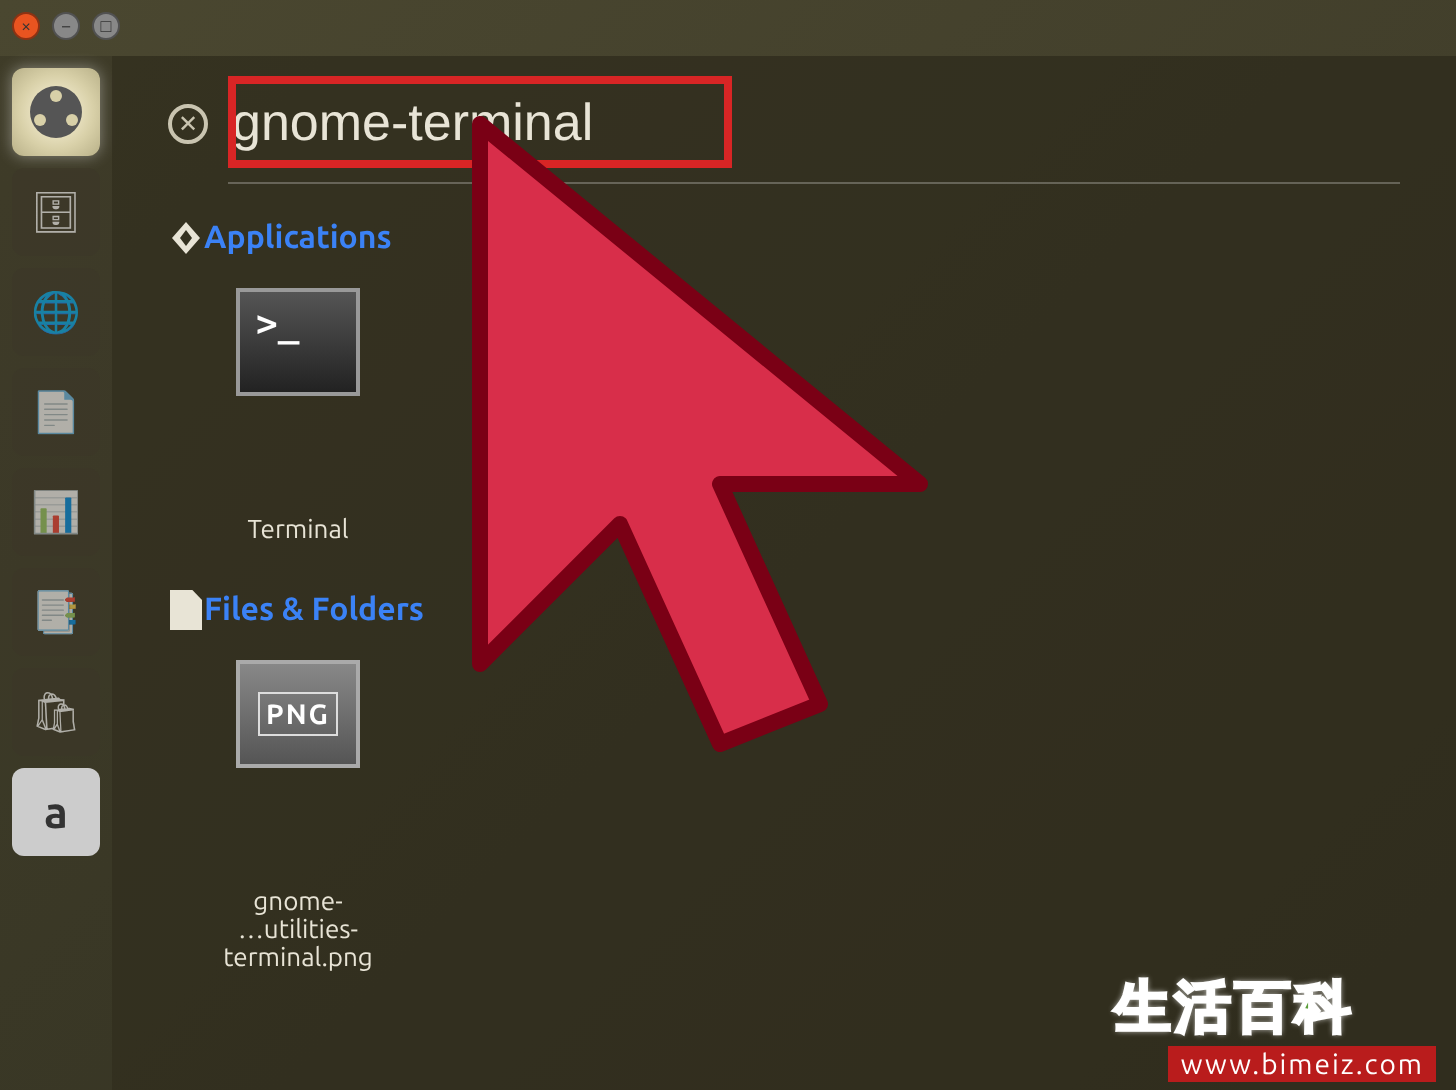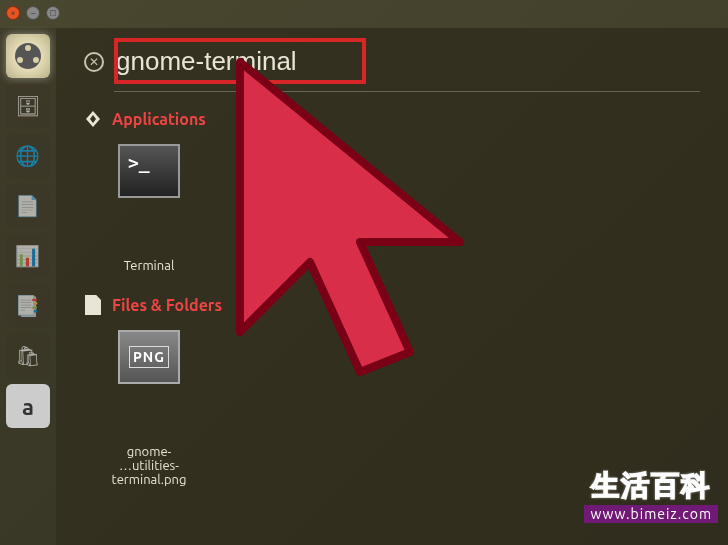--- a/index.html
+++ b/index.html
@@ -127,22 +127,21 @@
   }
   .search-underline {
     height: 1px;
     background: rgba(255,255,255,0.25);
     margin-left: 30px;
     margin-bottom: 18px;
   }
   .section-header {
     display: flex;
     align-items: flex-end;
-    gap: 10px;
-    color: #ef4444;
+    color: #3b82f6;
     font-size: 16px;
     font-weight: bold;
     margin-bottom: 16px;
   }
   .section-icon {
     width: 18px;
     height: 18px;
     display: flex;
     align-items: center;
     justify-content: center;
@@ -201,39 +200,39 @@
   }
   .cursor-overlay {
     position: absolute;
     top: 52px;
     left: 230px;
     z-index: 100;
     pointer-events: none;
   }
   .watermark {
     position: absolute;
-    bottom: 22px;
+    bottom: 4px;
     right: 10px;
-    text-align: center;
     z-index: 50;
   }
   .watermark-title {
     font-size: 28px;
     font-weight: bold;
     color: #5a9e3a;
     -webkit-text-stroke: 1.5px #fff;
     text-shadow: 0 0 3px #fff;
     letter-spacing: 2px;
   }
   .watermark-url {
     font-size: 14px;
     color: #fff;
-    background: #701a75;
+    background: #b91c1c;
     padding: 1px 6px;
     letter-spacing: 1px;
+    margin-left: 27px;
   }
 </style>
 </head>
 <body>
 
 <div class="window-controls">
   <div class="window-btn btn-close">×</div>
   <div class="window-btn btn-min">−</div>
   <div class="window-btn btn-max">□</div>
 </div>

